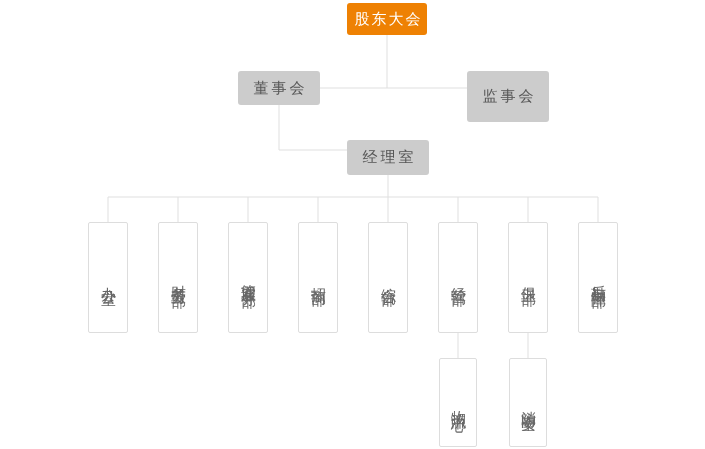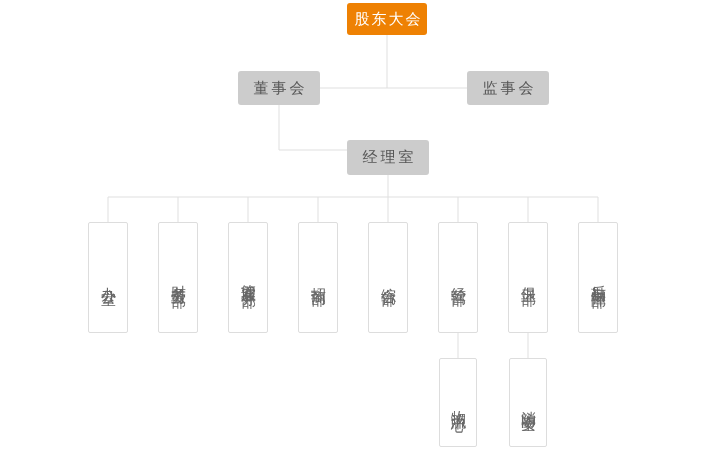--- a/index.html
+++ b/index.html
@@ -79,21 +79,21 @@
          M528,333 V358" fill="none" stroke="#DFDFDF" stroke-width="1"></path>
   </svg>
 
   <div class="node node-root" style="left:347px;top:3px;width:80px;height:32px;">
     <span>股东大会</span>
   </div>
 
   <div class="node node-gray" style="left:238px;top:71px;width:82px;height:34px;">
     <span>董事会</span>
   </div>
-  <div class="node node-gray" style="left:467px;top:71px;width:82px;height:34px;">
+  <div class="node node-gray" style="left:467px;top:71px;width:82px;height:51px;">
     <span>监事会</span>
   </div>
 
   <div class="node node-gray" style="left:347px;top:140px;width:82px;height:35px;justify-content:center;">
     <span>经理室</span>
   </div>
 
   <div class="node node-leaf" style="left:88px;top:222px;width:40px;height:111px;">
     <span>办公室</span>
   </div>

